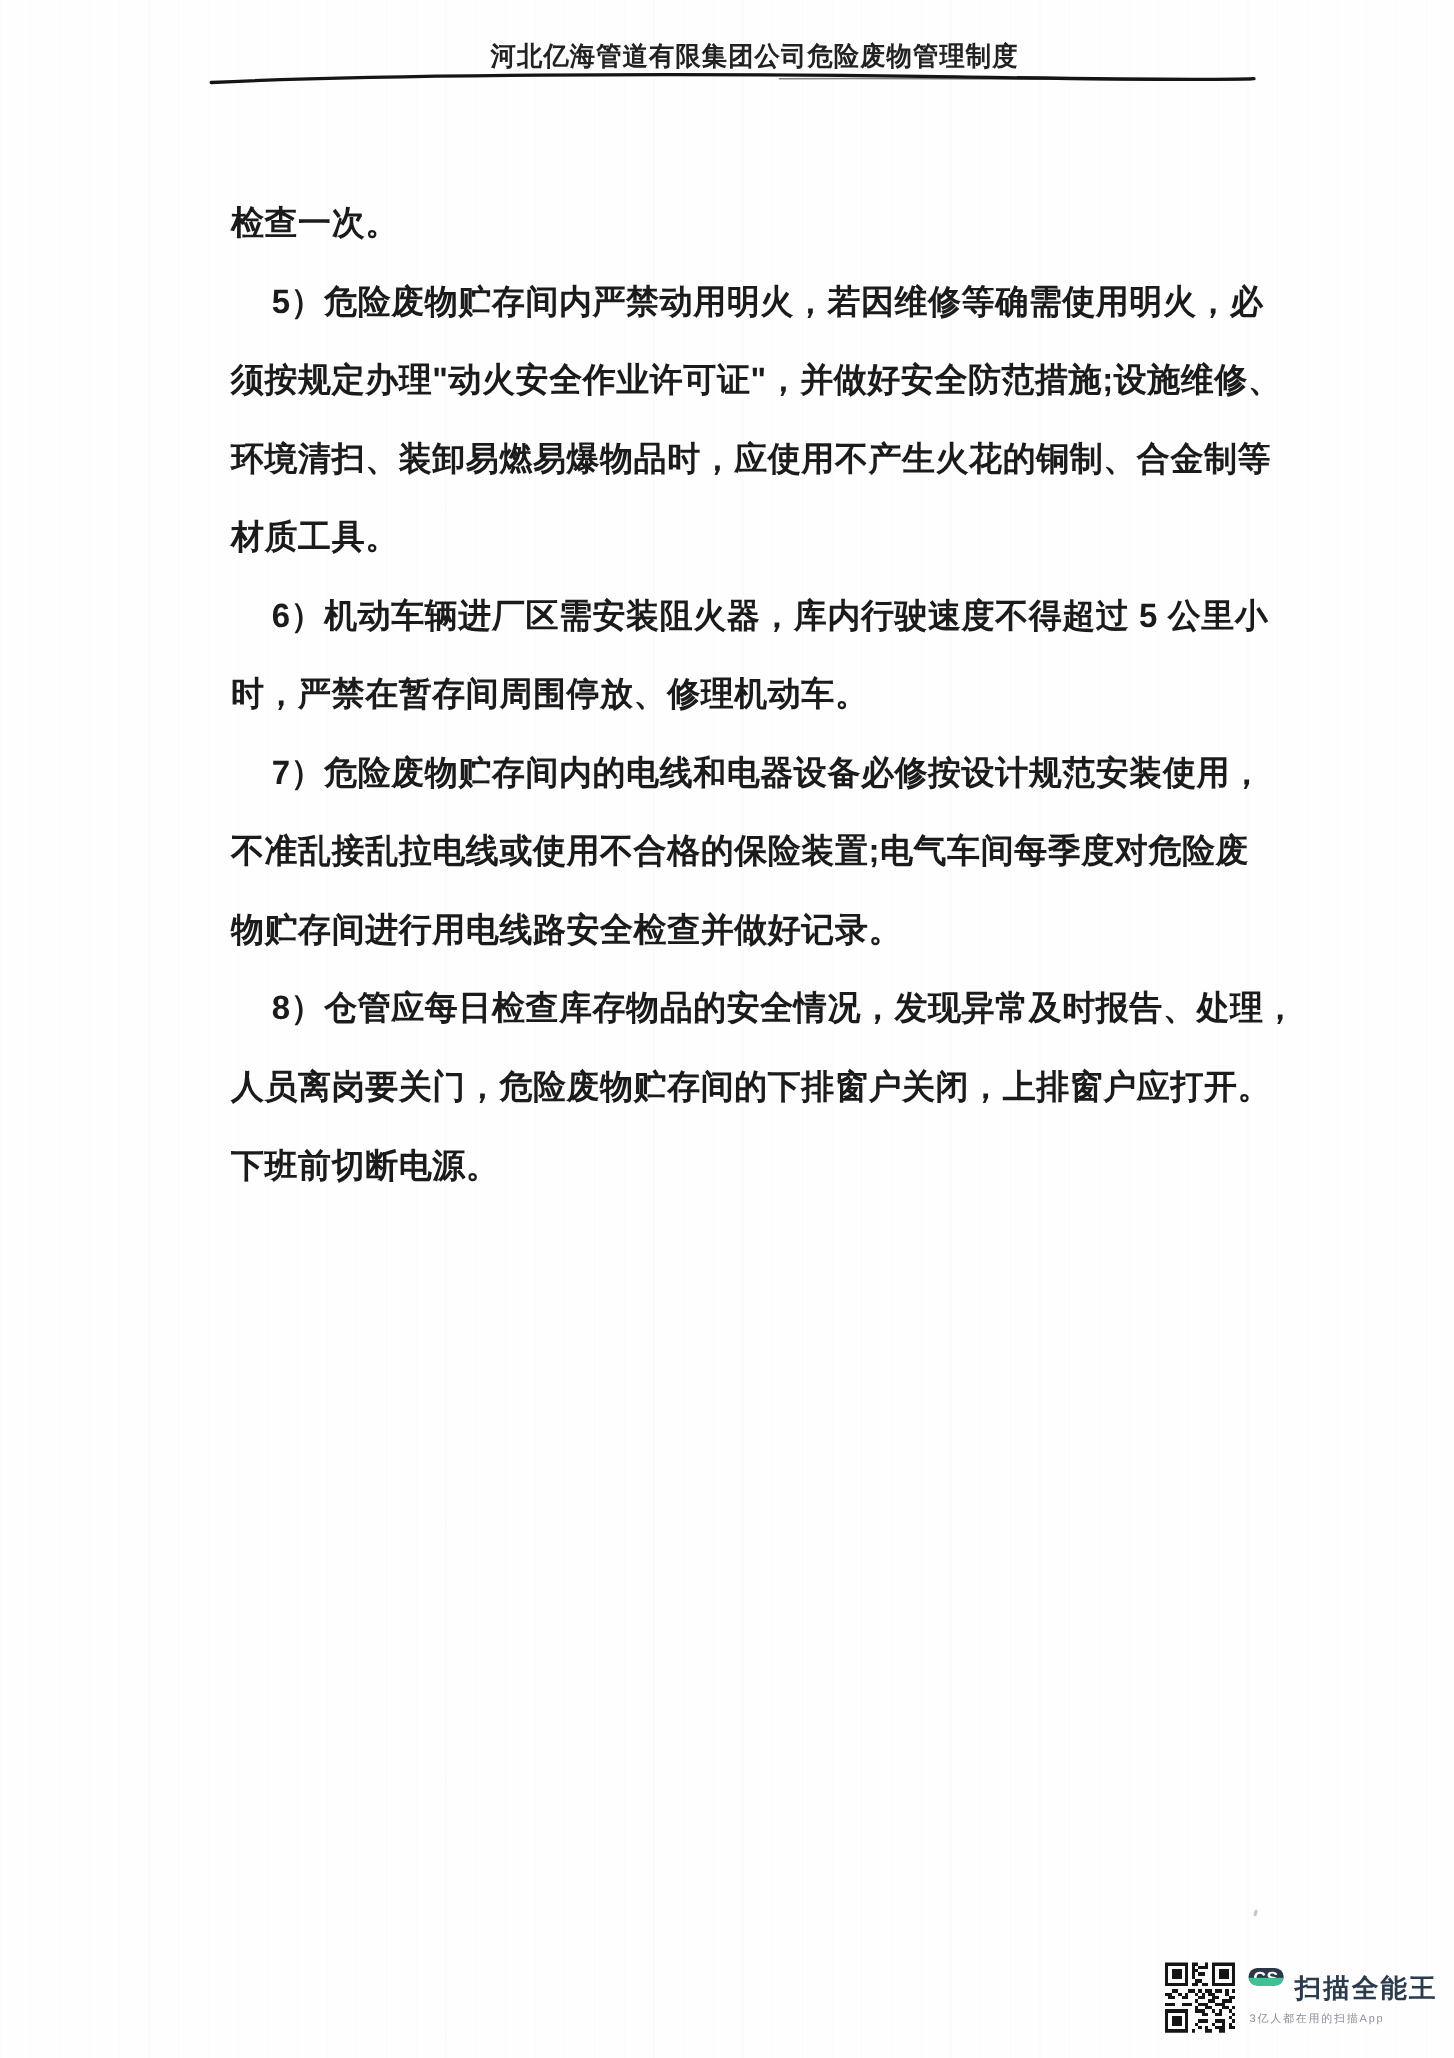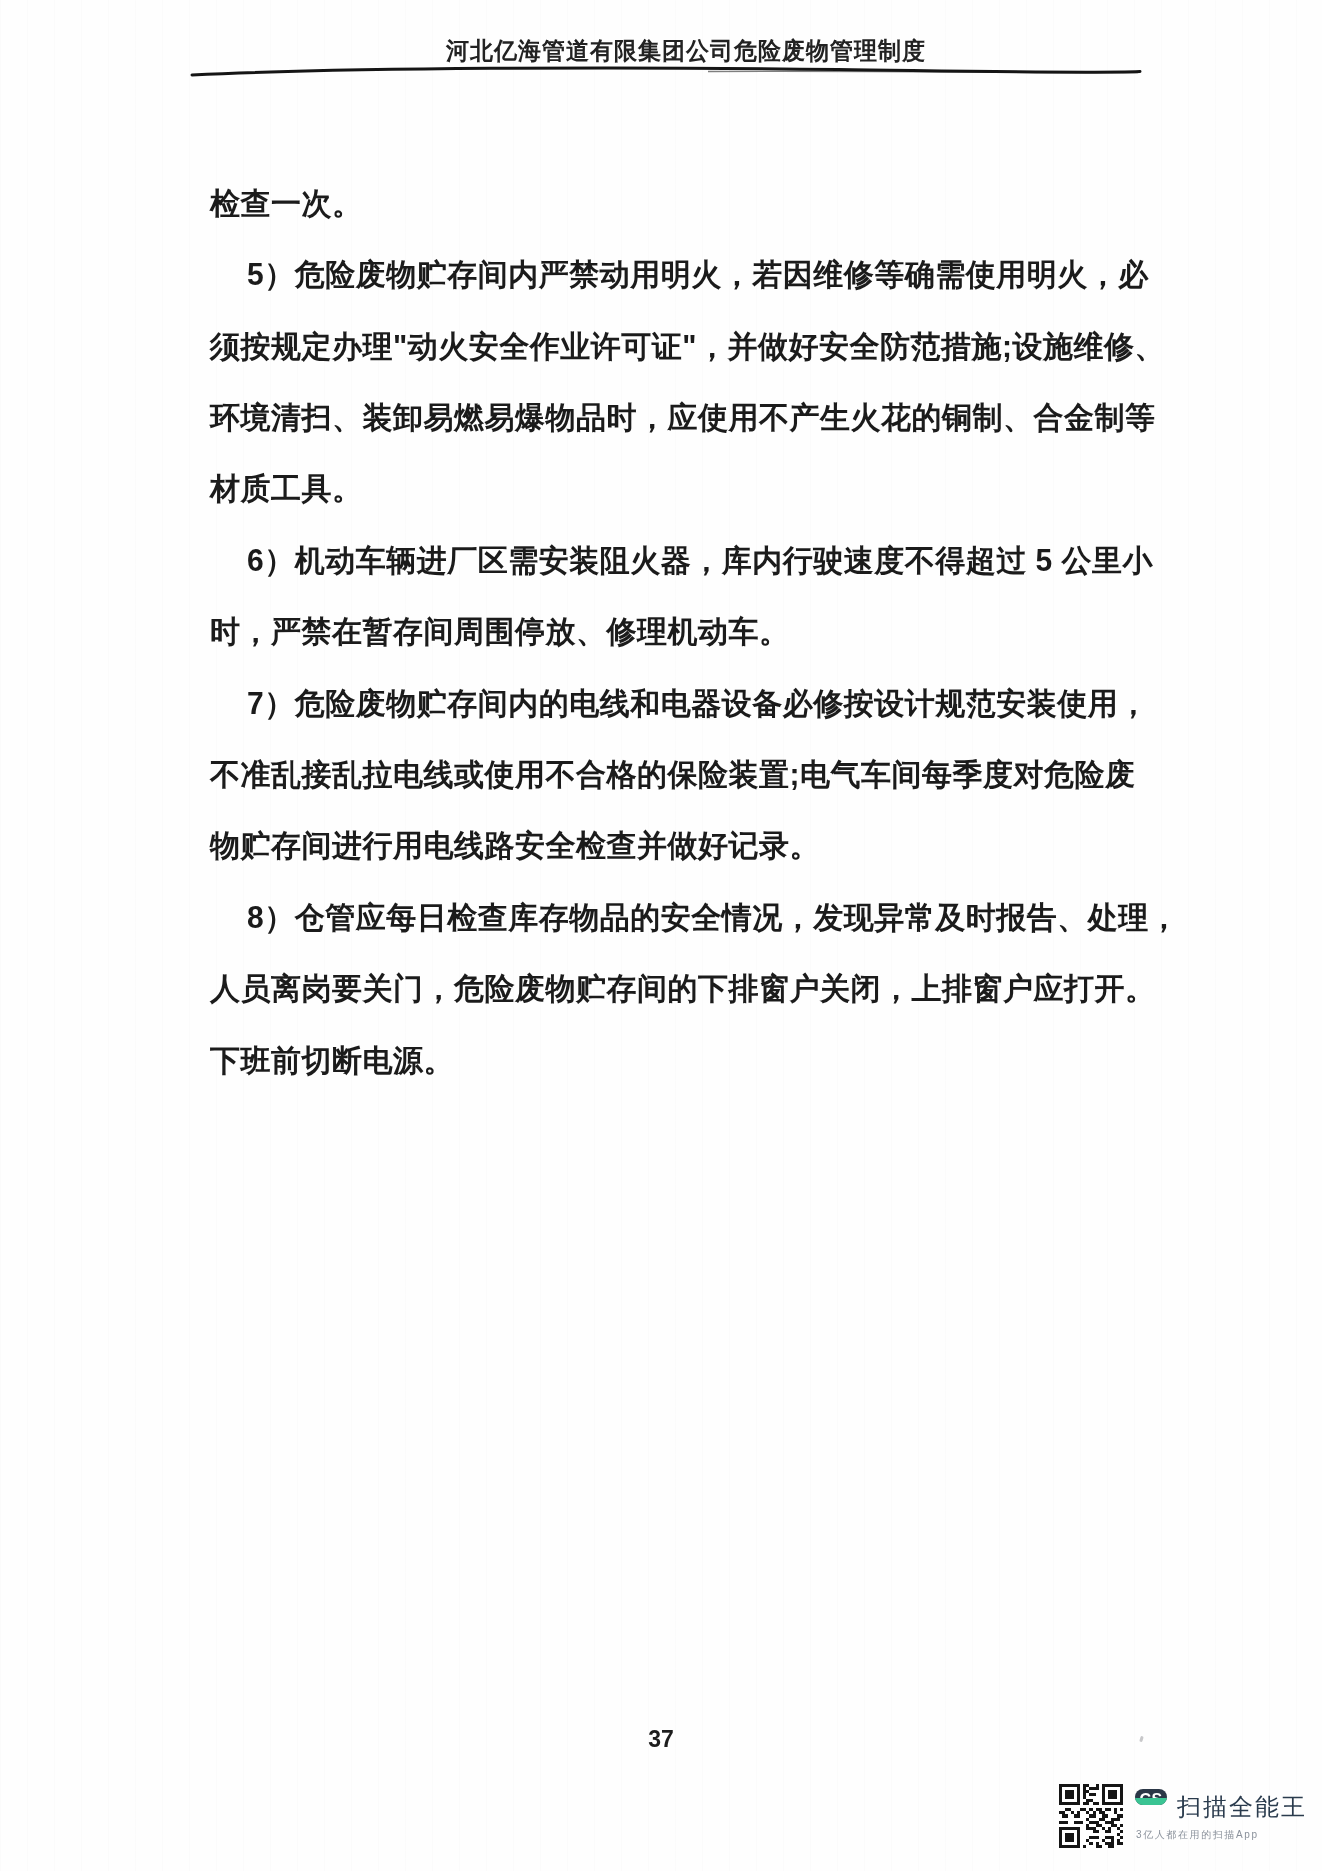--- a/index.html
+++ b/index.html
@@ -60,21 +60,21 @@
     position:absolute;left:0;right:0;top:2px;text-align:center;
     color:#ffffff;font-size:16px;font-weight:700;
     font-family:"Liberation Sans","DejaVu Sans",sans-serif;
     letter-spacing:0.5px;
   }
   .cs-logo .cs-teal{
     position:absolute;left:0;right:0;bottom:0;height:7px;background:#3ac493;
   }
   .app-name{
     position:absolute;left:118px;top:7px;
-    font-size:24px;font-weight:400;color:#2a3b4d;
+    font-size:24px;font-weight:700;color:#2a3b4d;
     letter-spacing:2px;white-space:nowrap;
   }
   .tagline{
     position:absolute;left:77px;top:44px;
     font-size:10px;font-weight:400;color:#8a919b;
     letter-spacing:1.6px;white-space:nowrap;
   }
 </style>
 </head>
 <body>
@@ -97,21 +97,20 @@
     <div class="line indent">6）机动车辆进厂区需安装阻火器，库内行驶速度不得超过 5 公里小</div>
     <div class="line">时，严禁在暂存间周围停放、修理机动车。</div>
     <div class="line indent">7）危险废物贮存间内的电线和电器设备必修按设计规范安装使用，</div>
     <div class="line">不准乱接乱拉电线或使用不合格的保险装置;电气车间每季度对危险废</div>
     <div class="line">物贮存间进行用电线路安全检查并做好记录。</div>
     <div class="line indent">8）仓管应每日检查库存物品的安全情况，发现异常及时报告、处理，</div>
     <div class="line">人员离岗要关门，危险废物贮存间的下排窗户关闭，上排窗户应打开。</div>
     <div class="line">下班前切断电源。</div>
   </div>
 
-  <div class="page-number">37</div>
 
   <div class="scan-speck"></div>
 
   <div class="watermark">
     <svg class="qr" viewBox="0 0 63 63" shape-rendering="crispEdges">
         <rect x="0" y="0" width="21" height="21" fill="#151515"></rect>
         <rect x="3" y="3" width="15" height="15" fill="#ffffff"></rect>
         <rect x="6" y="6" width="9" height="9" fill="#151515"></rect>
         <rect x="42" y="0" width="21" height="21" fill="#151515"></rect>
         <rect x="45" y="3" width="15" height="15" fill="#ffffff"></rect>

